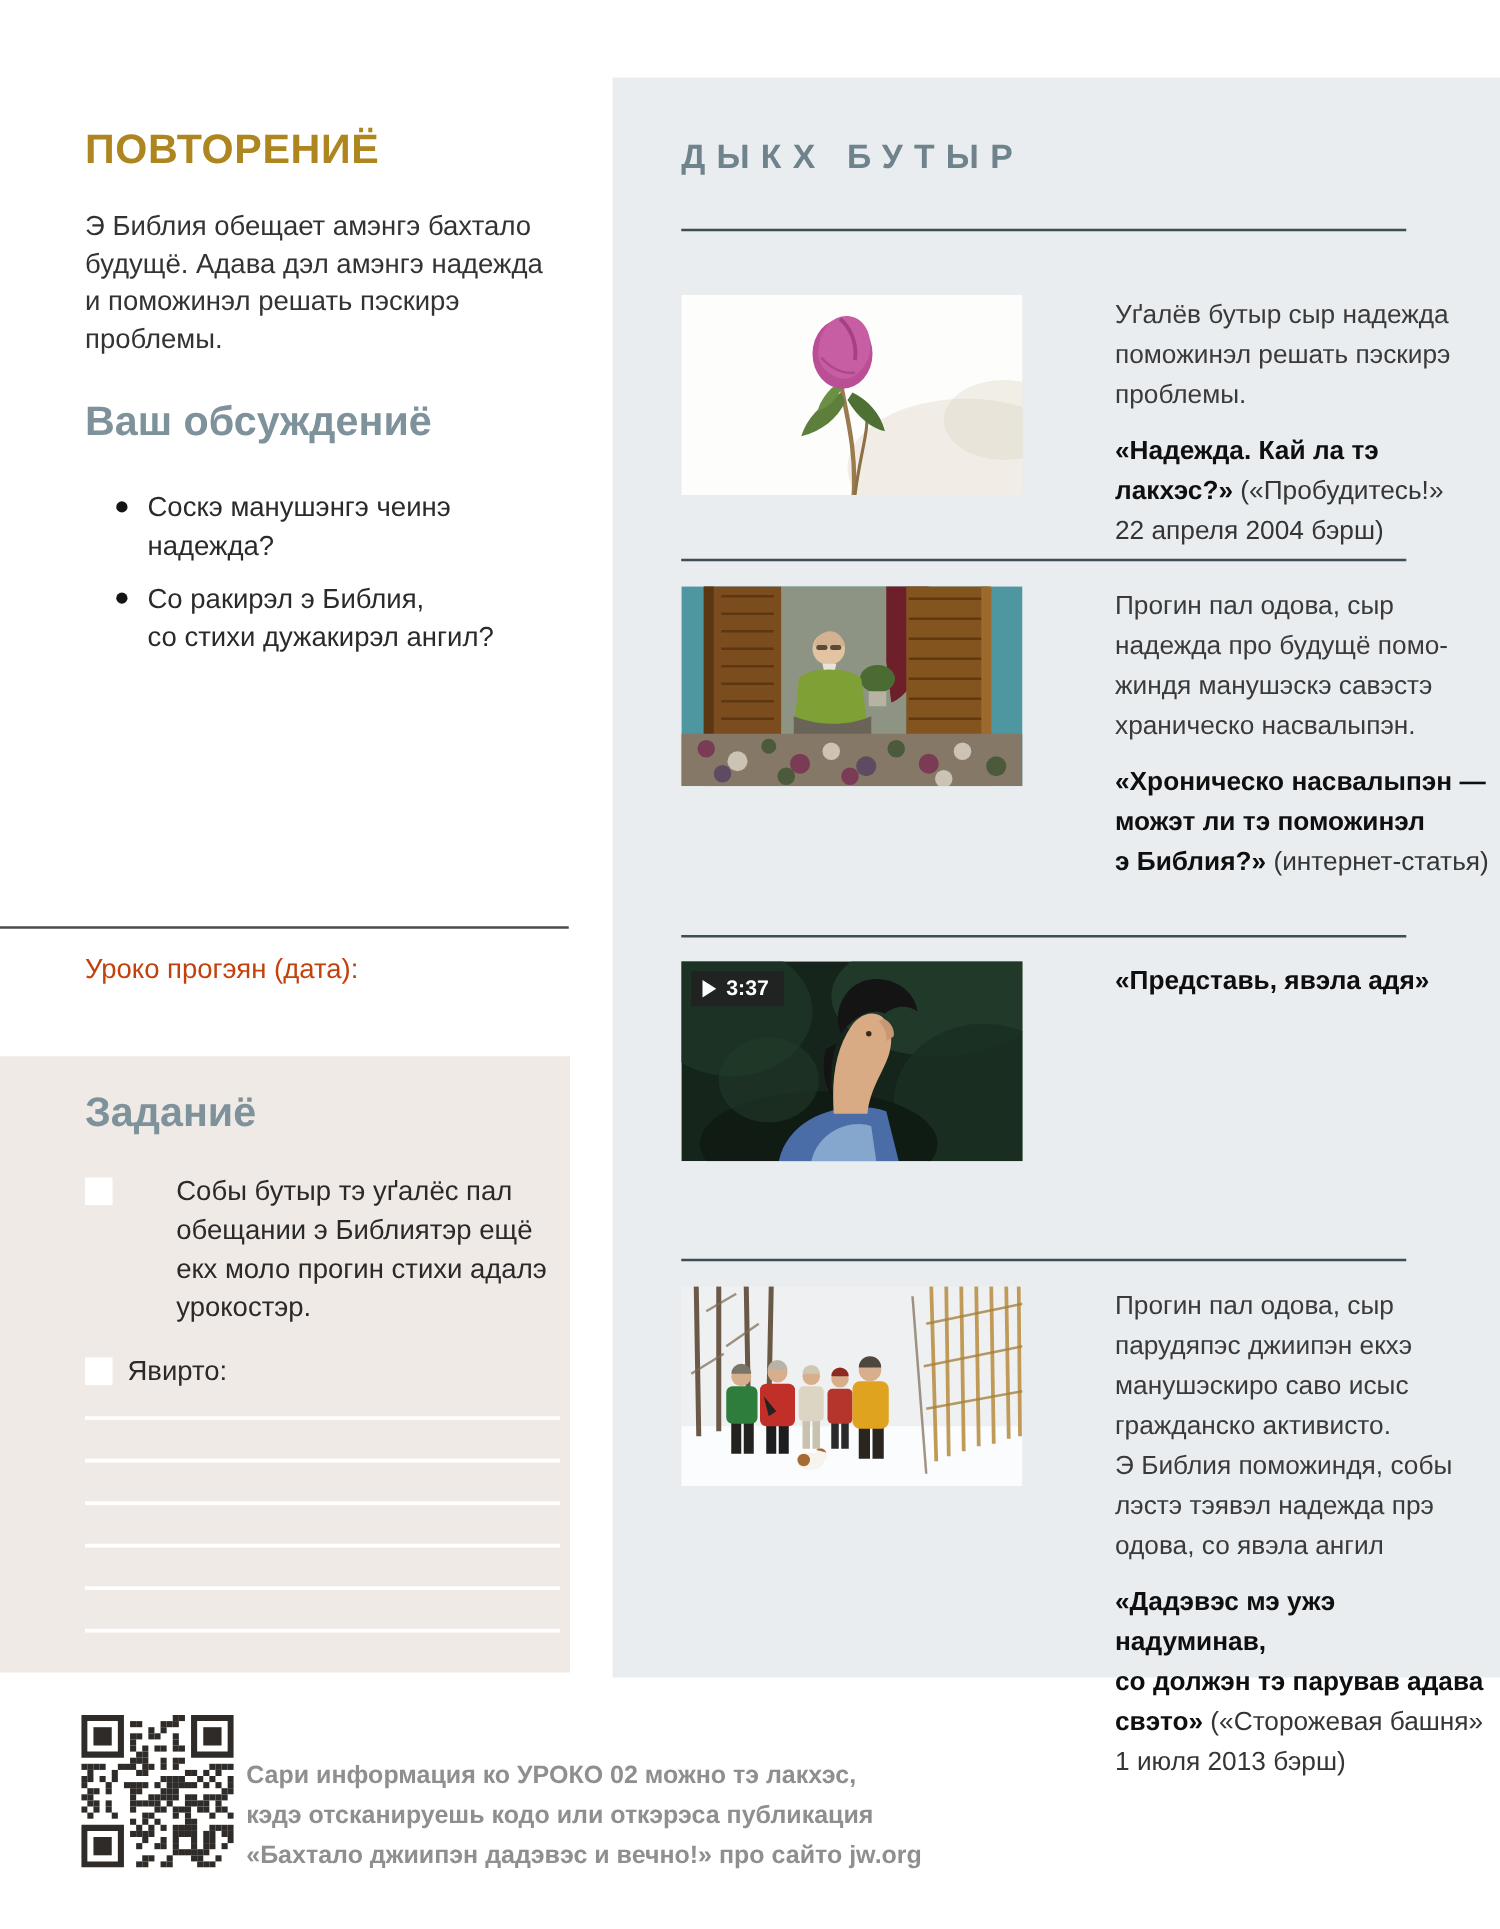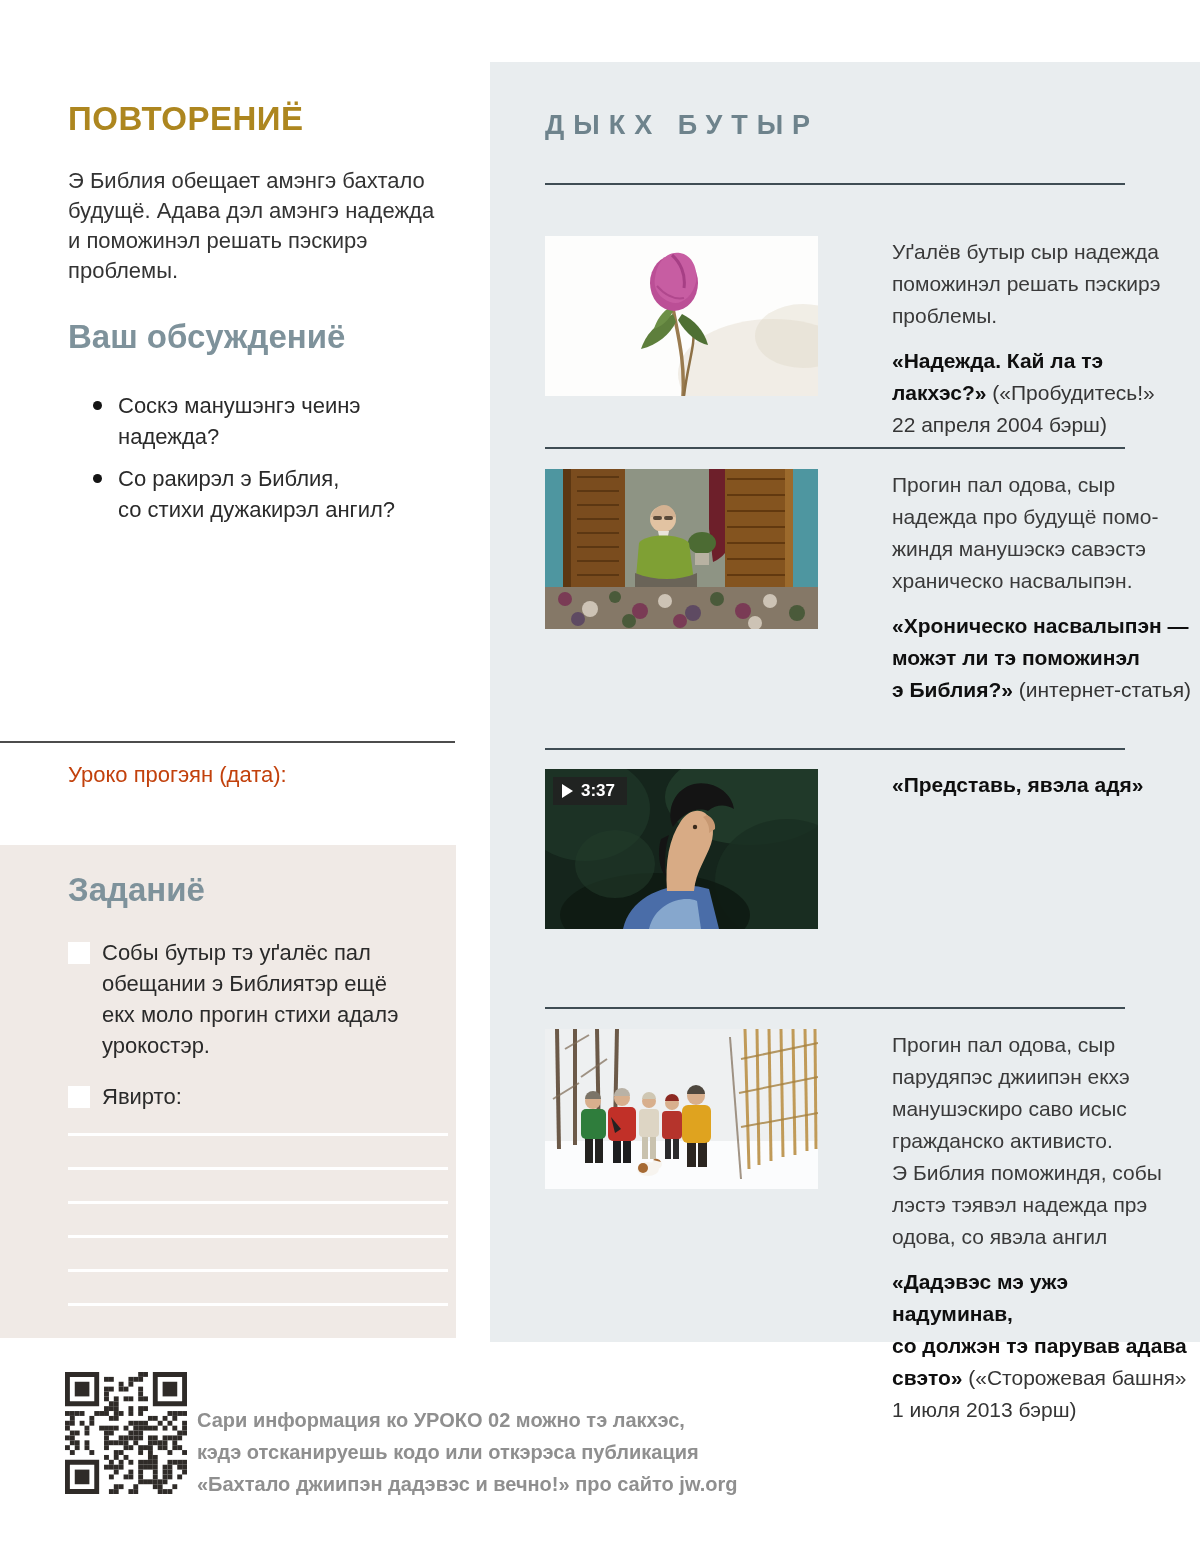--- a/index.html
+++ b/index.html
@@ -20,21 +20,21 @@
   .discussion-item  { position:relative; padding-left:28px; margin-bottom:11px;
                       font-size:22px; line-height:31px; color:#2a2a2a; }
   .discussion-item::before { content:""; position:absolute; left:3px; top:11px;
                       width:9px; height:9px; border-radius:50%; background:#141414; }
   .date-divider { left:0; top:741px; width:455px; height:2px; background:#4c4c4c; }
   .date-label   { left:68px; top:762px; font-size:22px; color:#c2410c; }
 
   .assignment-panel { left:0; top:845px; width:456px; height:493px; background:#f0eae6; }
   .assignment-title { position:absolute; left:68px; top:26px; }
   .task { position:absolute; left:68px; display:flex; }
-  .task-1 { top:92px; } .task-2 { top:236px; }
+  .task-1 { top:92px;gap:39px; } .task-2 { top:236px; }
   .task-checkbox { flex:none; width:22px; height:22px; background:#ffffff; margin:5px 12px 0 0; }
   .task-text { width:330px; font-size:22px; line-height:31px; color:#2a2a2a; }
   .writing-line { position:absolute; left:68px; width:380px; height:3px; background:#ffffff; }
 
   
   .watch-panel { left:490px; top:62px; width:710px; height:1280px; background:#e9edef; }
   .watch-title { position:absolute; left:55px; top:48px; font-size:27px; font-weight:700;
                  letter-spacing:9px; color:#6e838c; }
   .watch-rule  { position:absolute; left:55px; width:580px; height:2px; background:#3f4d54; }
   .rule-1 { top:121px; } .rule-2 { top:385px; } .rule-3 { top:686px; } .rule-4 { top:945px; }

